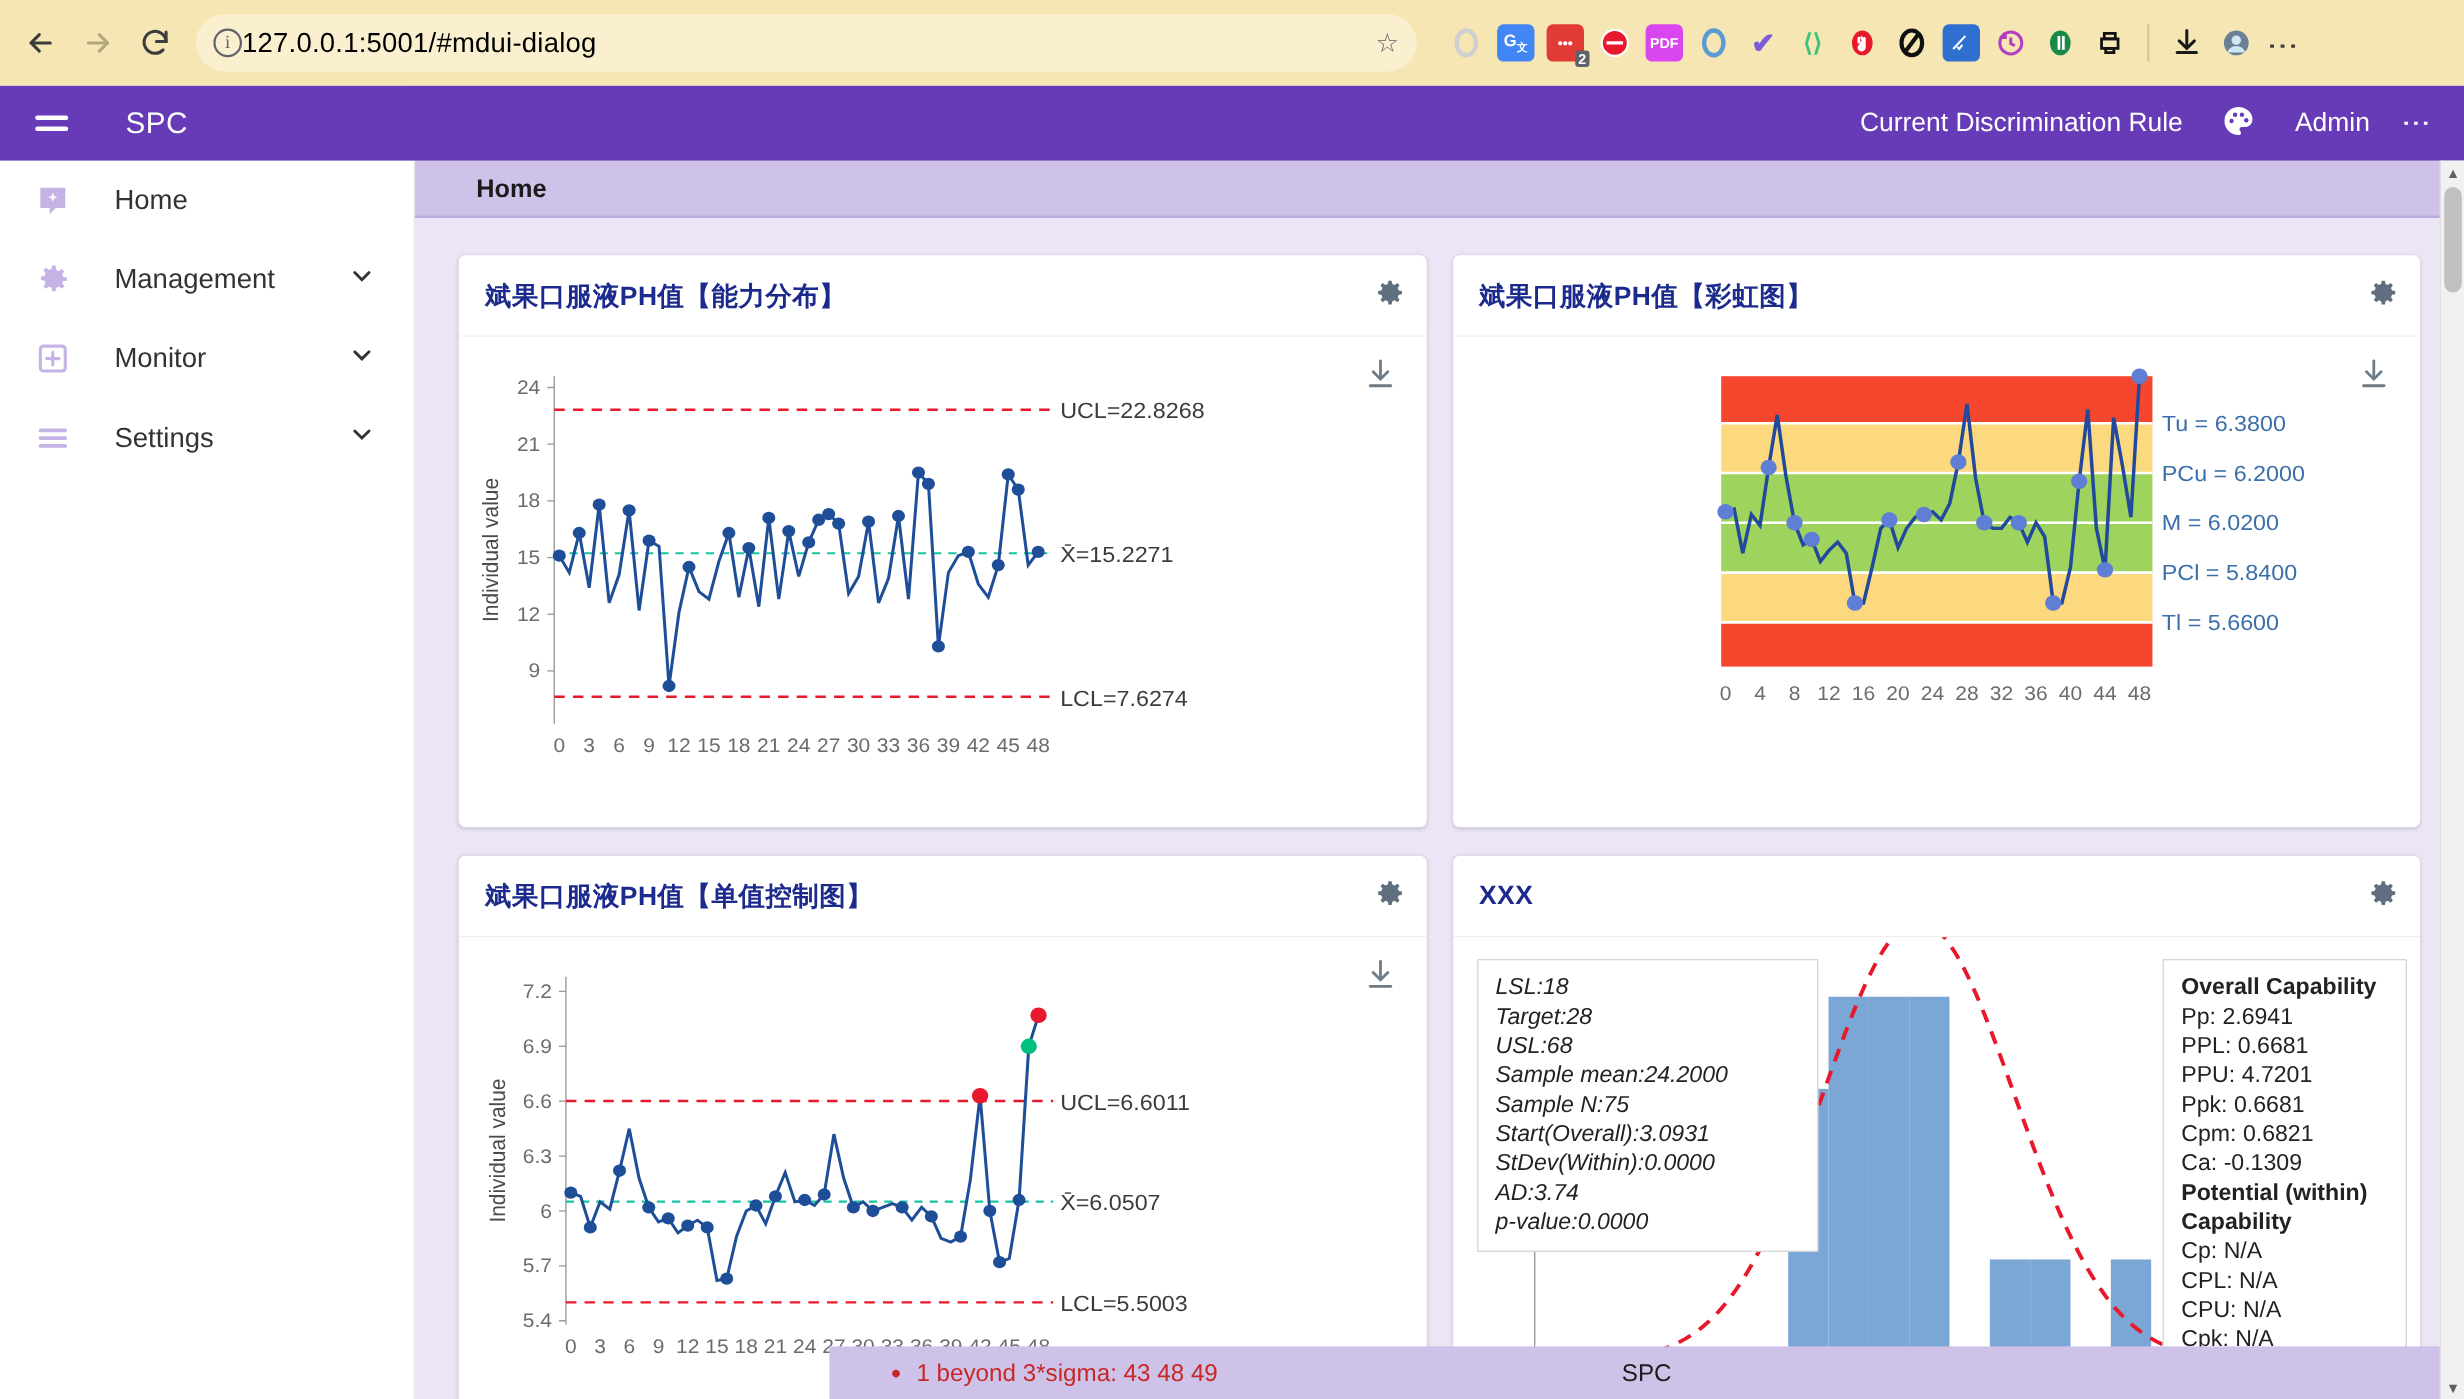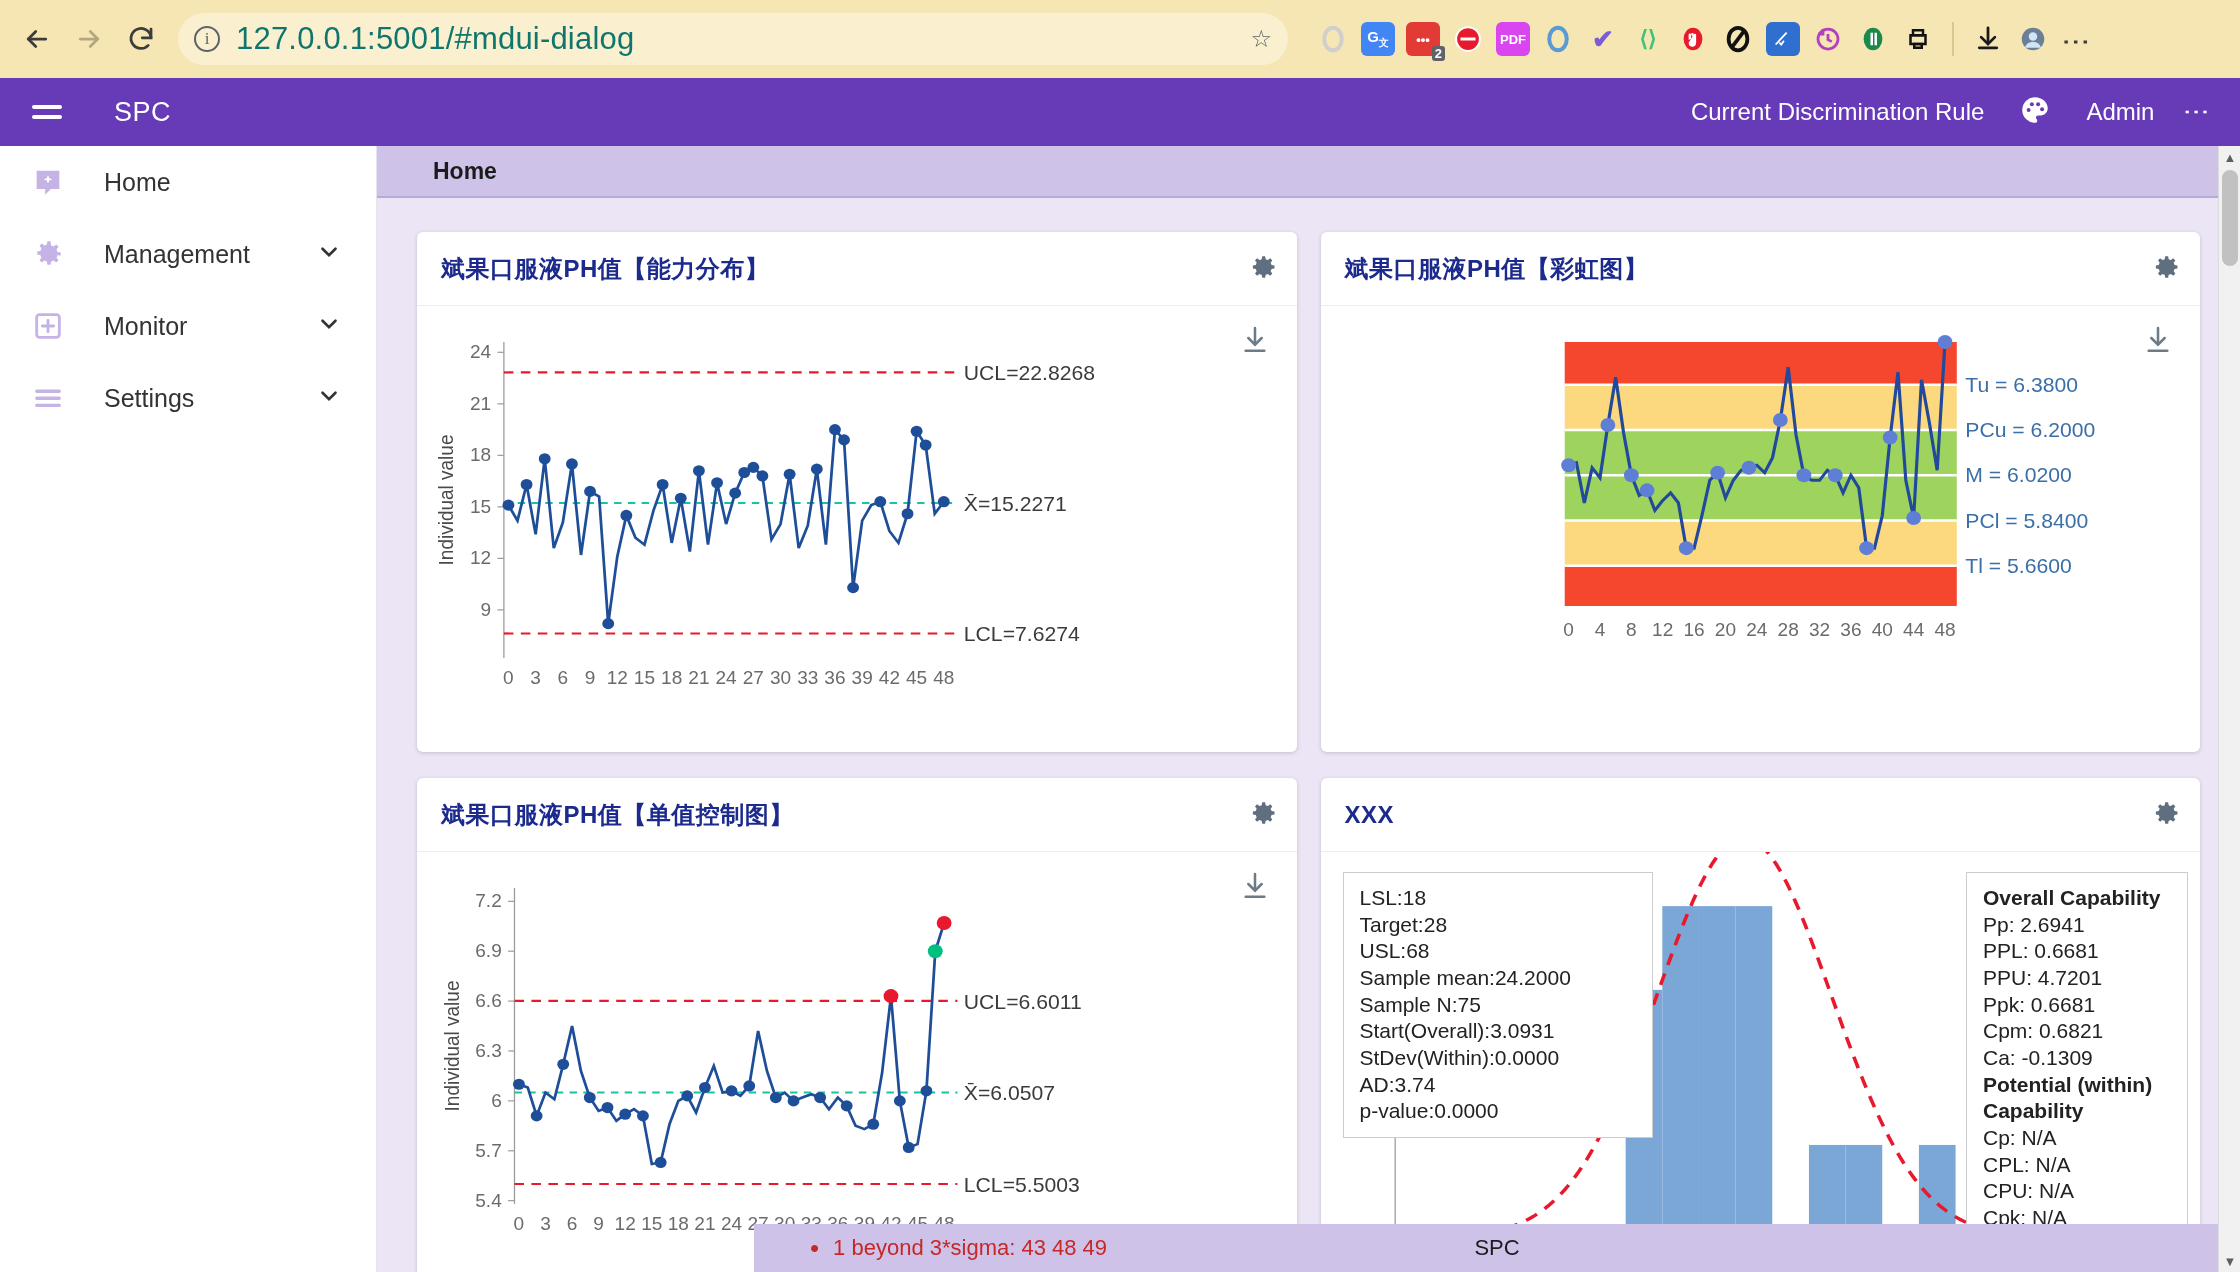--- a/index.html
+++ b/index.html
@@ -10,21 +10,21 @@
   .browser-bar { height:78px; background:#f5e6b3; display:flex; align-items:center;
                  padding:0 14px; gap:6px; position:relative; }
   .nav-btn { width:46px; height:46px; border-radius:50%; display:flex; align-items:center;
              justify-content:center; color:#3c3c3c; font-size:28px; flex:0 0 auto; }
   .nav-btn.disabled { color:#b3a77f; }
   .omnibox { flex:0 0 1110px; height:52px; background:#faf0cf; border-radius:26px;
              display:flex; align-items:center; padding:0 16px; margin-left:8px; }
   .omni-info { width:26px; height:26px; border-radius:50%; border:2px solid #5f6368;
                color:#5f6368; font-size:17px; display:flex; align-items:center;
                justify-content:center; font-family:"Liberation Serif", serif; flex:0 0 auto;}
-  .omni-url { margin-left:16px; font-size:31px; color:#0f766e; letter-spacing:.2px; }
+  .omni-url { font-size:25px; color:#000000; letter-spacing:.2px; }
   .omni-star { margin-left:auto; font-size:24px; color:#5f6368; }
   .ext-tray { display:flex; align-items:flex-end; gap:11px; margin-left:22px; }
   .ext { width:34px; height:34px; border-radius:6px; display:flex; align-items:center;
          justify-content:center; font-size:15px; font-weight:bold; color:#fff; position:relative;}
   .ext svg { display:block; }
   .tray-sep { width:2px; height:34px; background:#d9c78d; margin:0 6px; }
   .kebab { font-size:28px; color:#3c3c3c; letter-spacing:0; line-height:.6;
            writing-mode:vertical-rl; margin-left:6px;}
   .badge { position:absolute; right:-5px; bottom:-5px; background:#5f6368; color:#fff;
            font-size:13px; border-radius:3px; padding:0 3px; line-height:15px;}
@@ -69,21 +69,21 @@
   
   .plot { position:absolute; inset:0; }
   svg.chart { width:100%; height:100%; display:block; }
   .axlbl { font-size:18px; fill:#6b6b6b; font-family:"Liberation Sans",sans-serif;}
   .limlbl{ font-size:20px; fill:#3b3b3b; font-family:"Liberation Sans",sans-serif;}
   .rblbl { font-size:20px; fill:#3a6fa8; font-family:"Liberation Sans",sans-serif;}
   .ytitle{ font-size:19px; fill:#4a4a4a; font-family:"Liberation Sans",sans-serif;}
 
   .statbox { position:absolute; background:#fff; border:1px solid #ccc; font-size:21px;
              line-height:1.27; color:#222; padding:12px 16px; }
-  .statbox.left { left:22px; top:20px; width:310px; }
+  .statbox.left { left:22px; top:20px; width:310px;font-style:italic; }
   .statbox.right { right:12px; top:20px; width:222px; }
   .statbox b { font-weight:bold; }
   .legend-row { display:flex; align-items:center; gap:6px; font-size:19px; margin-top:2px;}
   .dash { width:26px; height:0; border-top:4px dashed #e03131;}
   .dash.blue { border-top-color:#1f4e99; }
 
   .footbar { position:absolute; left:377px; right:0; bottom:0; height:48px;
              background:#cfc2e8; display:flex; align-items:center; padding-left:56px;
              font-size:22px; color:#c62828; z-index:10; }
   .footbar .spc { position:absolute; left:50%; transform:translateX(-50%);

